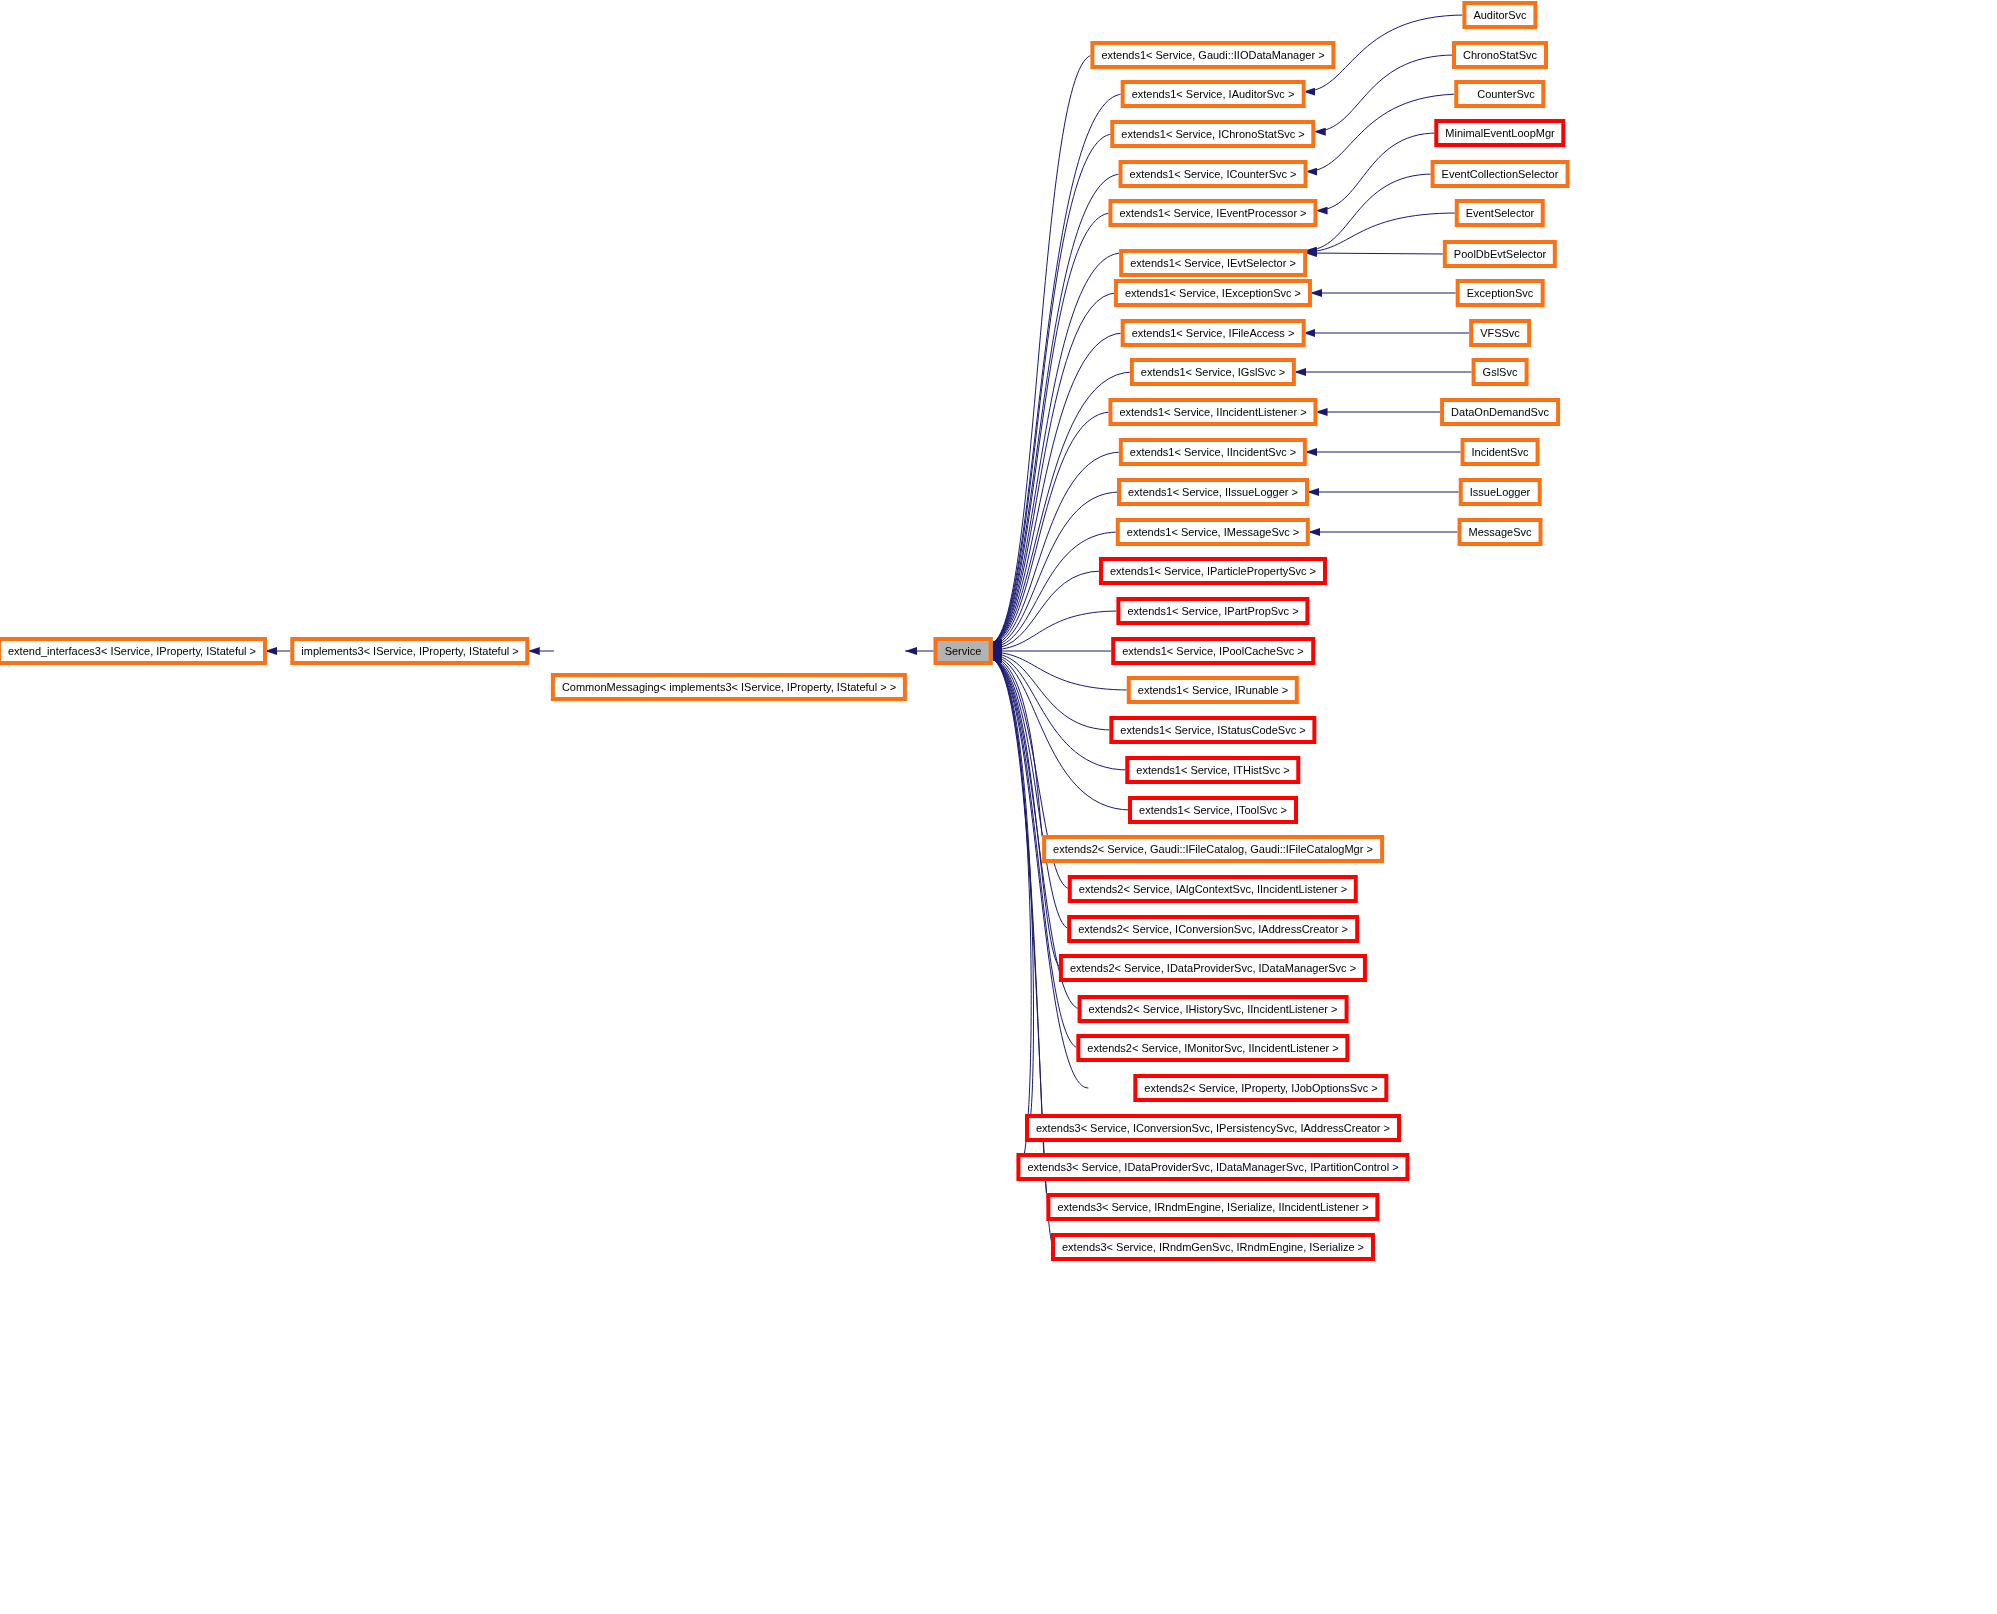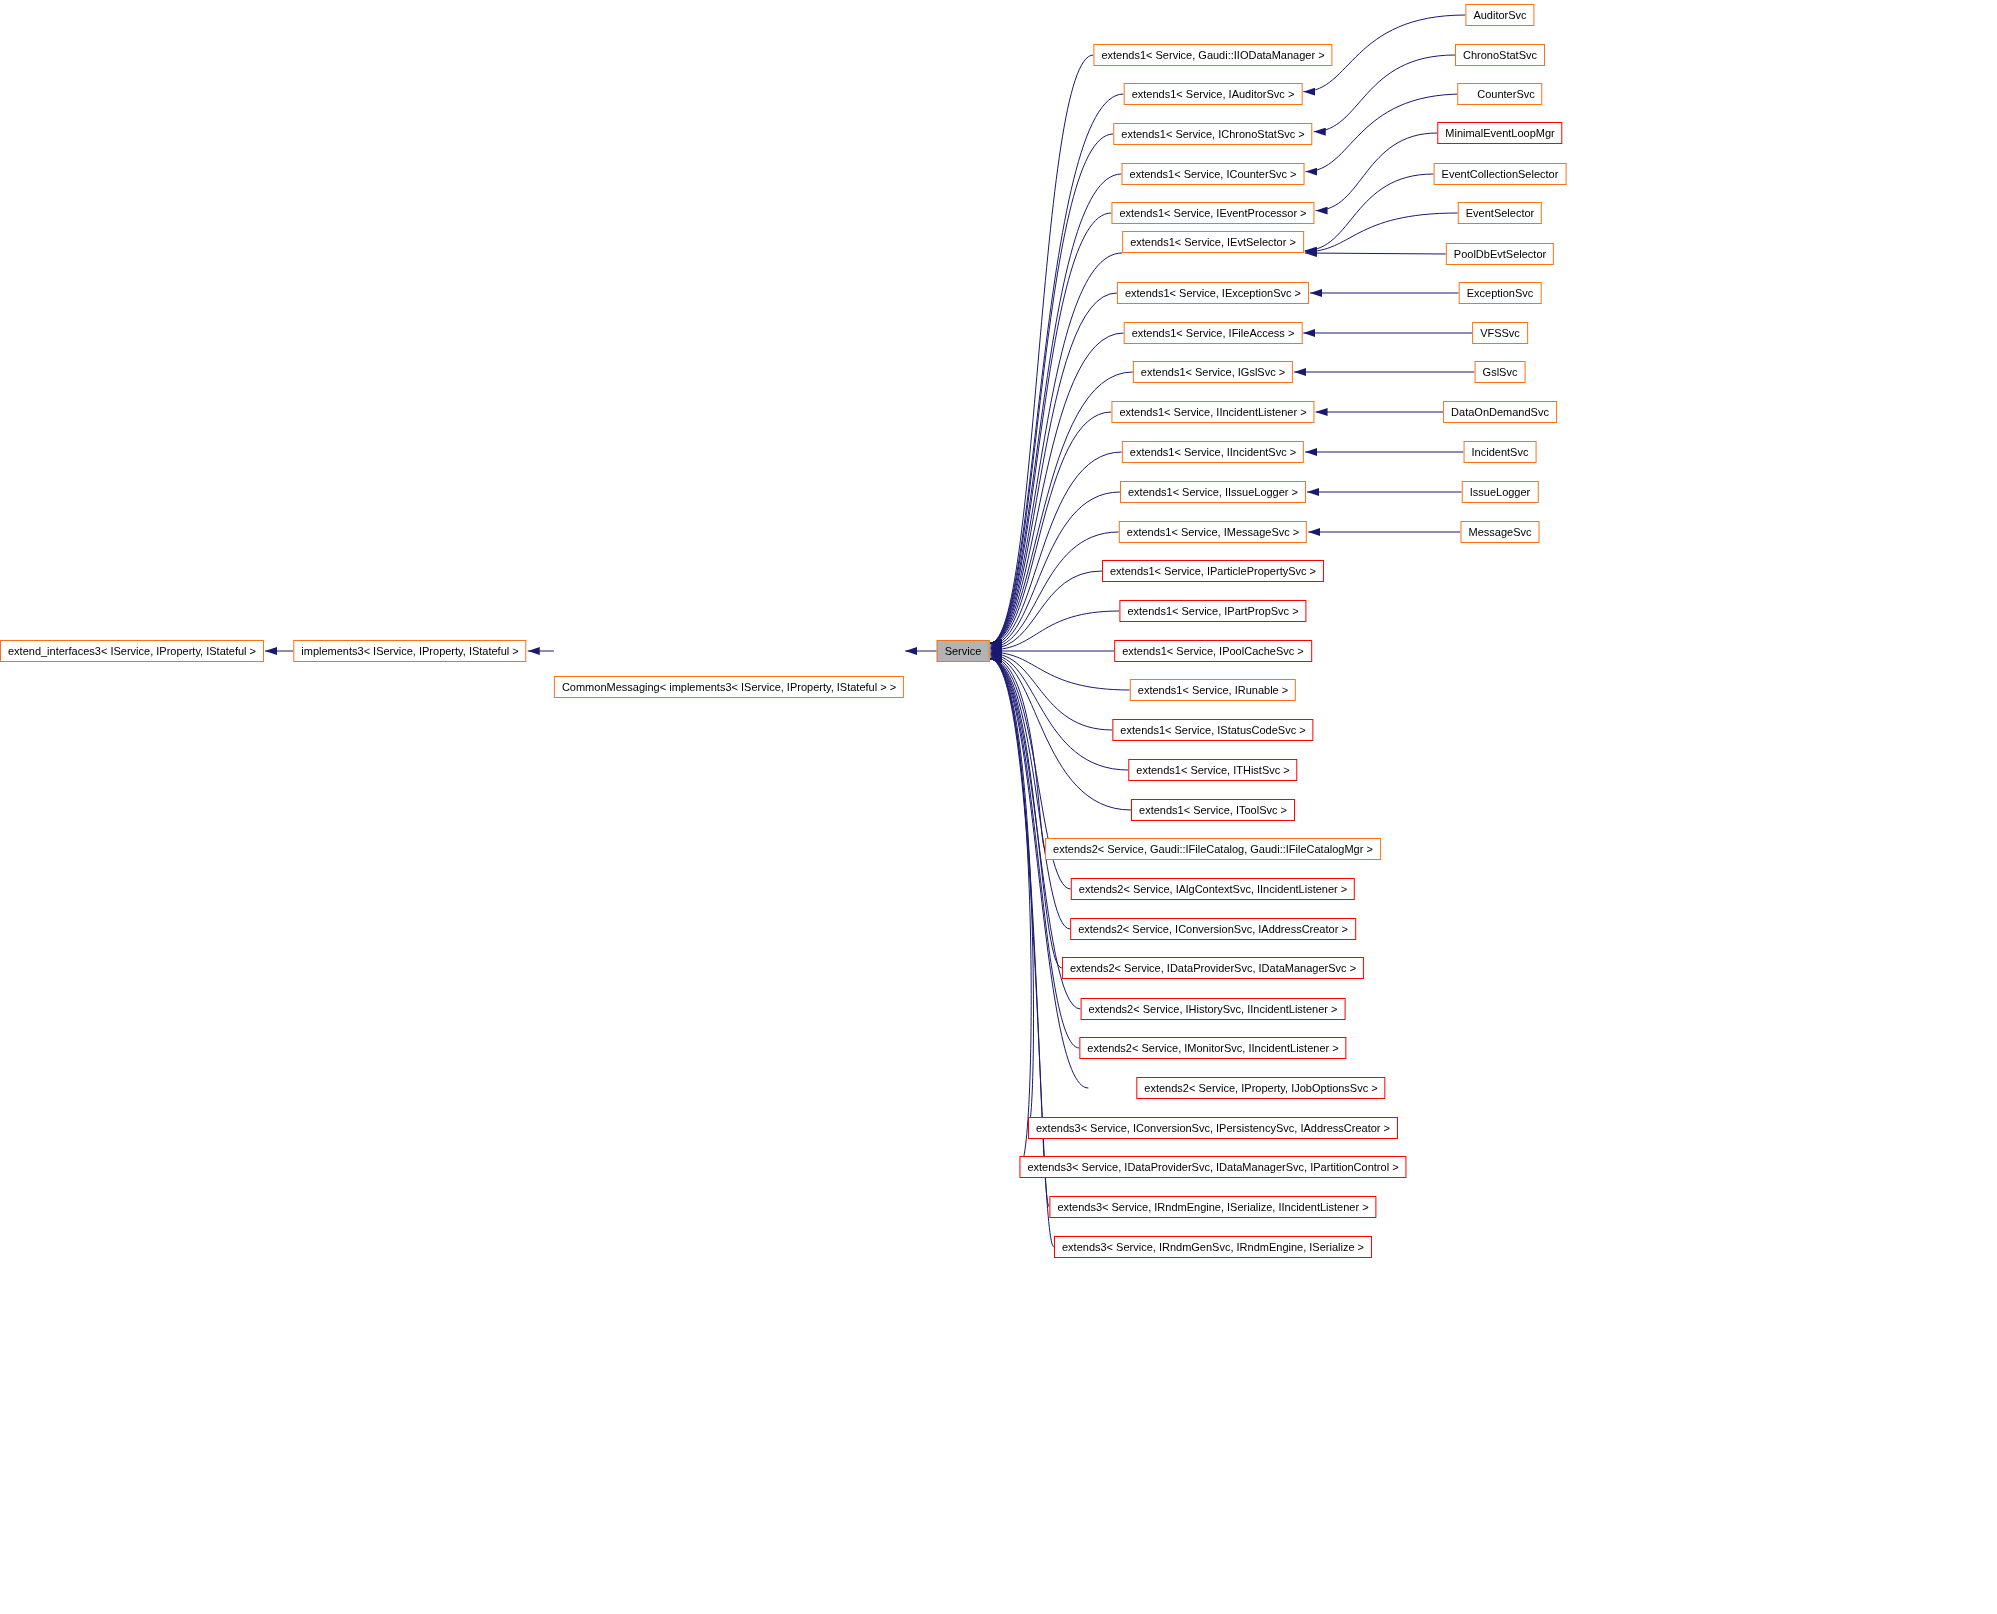--- a/index.html
+++ b/index.html
@@ -25,21 +25,21 @@
   .edge {
     fill: none;
     stroke: var(--edge-color);
     stroke-width: 1;
   }
   #arrowhead-shape { fill: var(--edge-color); }
   .node {
     position: absolute;
     transform: translate(-50%, -50%);
     background: #ffffff;
-    border: 1px solid #f97316;
+    border: 4px solid #f97316;
     color: #000000;
     font-size: 11px;
     line-height: 1;
     padding: 5px 7px 4px 7px;
     white-space: nowrap;
     box-sizing: border-box;
     cursor: pointer;
   }
   .node.red { border-color: var(--red-border); }
   .node.focus { background: var(--focus-fill); cursor: default; }
@@ -106,21 +106,21 @@
   <div id="nodes">
       <div class="node" id="n-extend-interfaces3" style="left: 132px; top: 651px;">extend_interfaces3&lt; IService, IProperty, IStateful &gt;</div>
       <div class="node" id="n-implements3" style="left: 410px; top: 651px;">implements3&lt; IService, IProperty, IStateful &gt;</div>
       <div class="node" id="n-common-messaging" style="left: 729px; top: 687px;">CommonMessaging&lt; implements3&lt; IService, IProperty, IStateful &gt; &gt;</div>
       <div class="node focus" id="n-service" style="left: 963px; top: 651px;">Service</div>
       <div class="node" id="n-ext1-iiodatamanager" style="left: 1213px; top: 55px;">extends1&lt; Service, Gaudi::IIODataManager &gt;</div>
       <div class="node" id="n-ext1-iauditorsvc" style="left: 1213px; top: 94px;">extends1&lt; Service, IAuditorSvc &gt;</div>
       <div class="node" id="n-ext1-ichronostatsvc" style="left: 1213px; top: 134px;">extends1&lt; Service, IChronoStatSvc &gt;</div>
       <div class="node" id="n-ext1-icountersvc" style="left: 1213px; top: 174px;">extends1&lt; Service, ICounterSvc &gt;</div>
       <div class="node" id="n-ext1-ieventprocessor" style="left: 1213px; top: 213px;">extends1&lt; Service, IEventProcessor &gt;</div>
-      <div class="node" id="n-ext1-ievtselector" style="left: 1213px; top: 242px;">extends1&lt; Service, IEvtSelector &gt;</div>
+      <div class="node" id="n-ext1-ievtselector" style="left: 1213px; top: 263px;">extends1&lt; Service, IEvtSelector &gt;</div>
       <div class="node" id="n-ext1-iexceptionsvc" style="left: 1213px; top: 293px;">extends1&lt; Service, IExceptionSvc &gt;</div>
       <div class="node" id="n-ext1-ifileaccess" style="left: 1213px; top: 333px;">extends1&lt; Service, IFileAccess &gt;</div>
       <div class="node" id="n-ext1-igslsvc" style="left: 1213px; top: 372px;">extends1&lt; Service, IGslSvc &gt;</div>
       <div class="node" id="n-ext1-iincidentlistener" style="left: 1213px; top: 412px;">extends1&lt; Service, IIncidentListener &gt;</div>
       <div class="node" id="n-ext1-iincidentsvc" style="left: 1213px; top: 452px;">extends1&lt; Service, IIncidentSvc &gt;</div>
       <div class="node" id="n-ext1-iissuelogger" style="left: 1213px; top: 492px;">extends1&lt; Service, IIssueLogger &gt;</div>
       <div class="node" id="n-ext1-imessagesvc" style="left: 1213px; top: 532px;">extends1&lt; Service, IMessageSvc &gt;</div>
       <div class="node red" id="n-ext1-iparticlepropertysvc" style="left: 1213px; top: 571px;">extends1&lt; Service, IParticlePropertySvc &gt;</div>
       <div class="node red" id="n-ext1-ipartpropsvc" style="left: 1213px; top: 611px;">extends1&lt; Service, IPartPropSvc &gt;</div>
       <div class="node red" id="n-ext1-ipoolcachesvc" style="left: 1213px; top: 651px;">extends1&lt; Service, IPoolCacheSvc &gt;</div>

